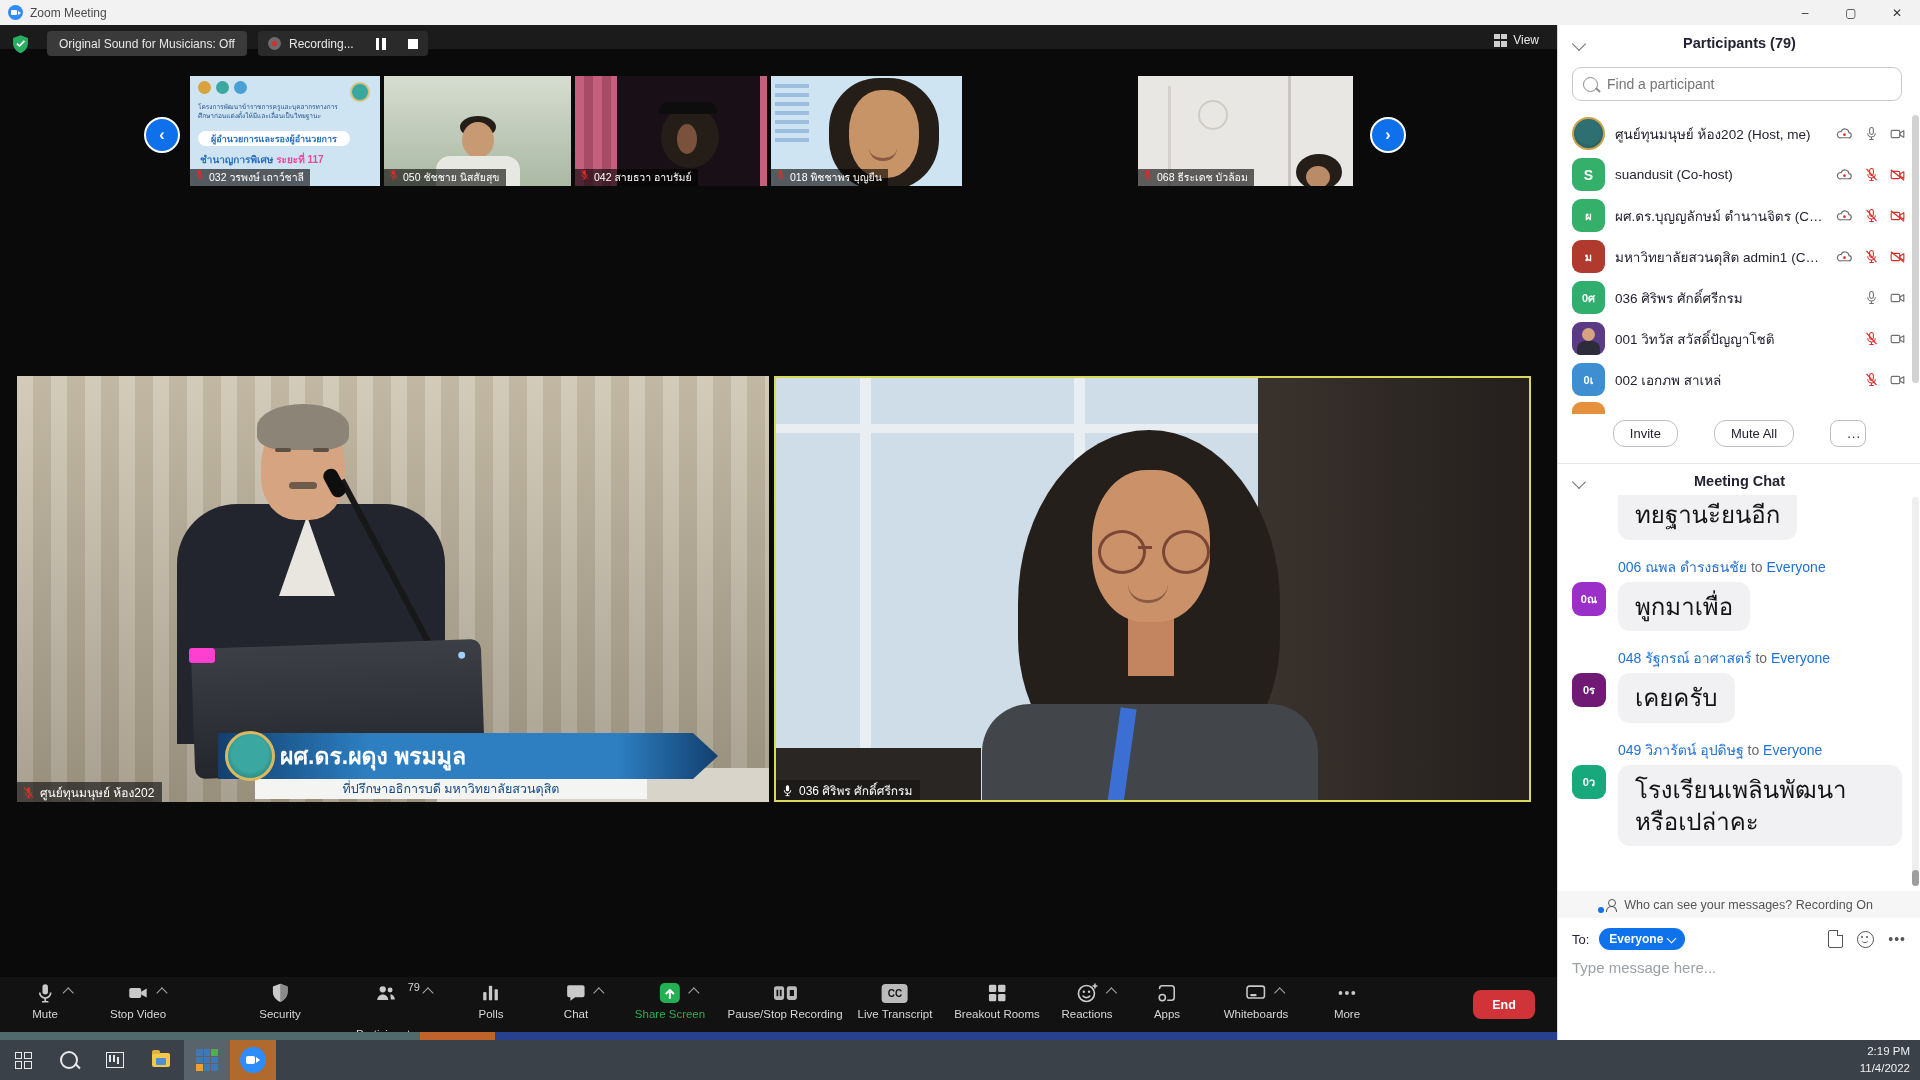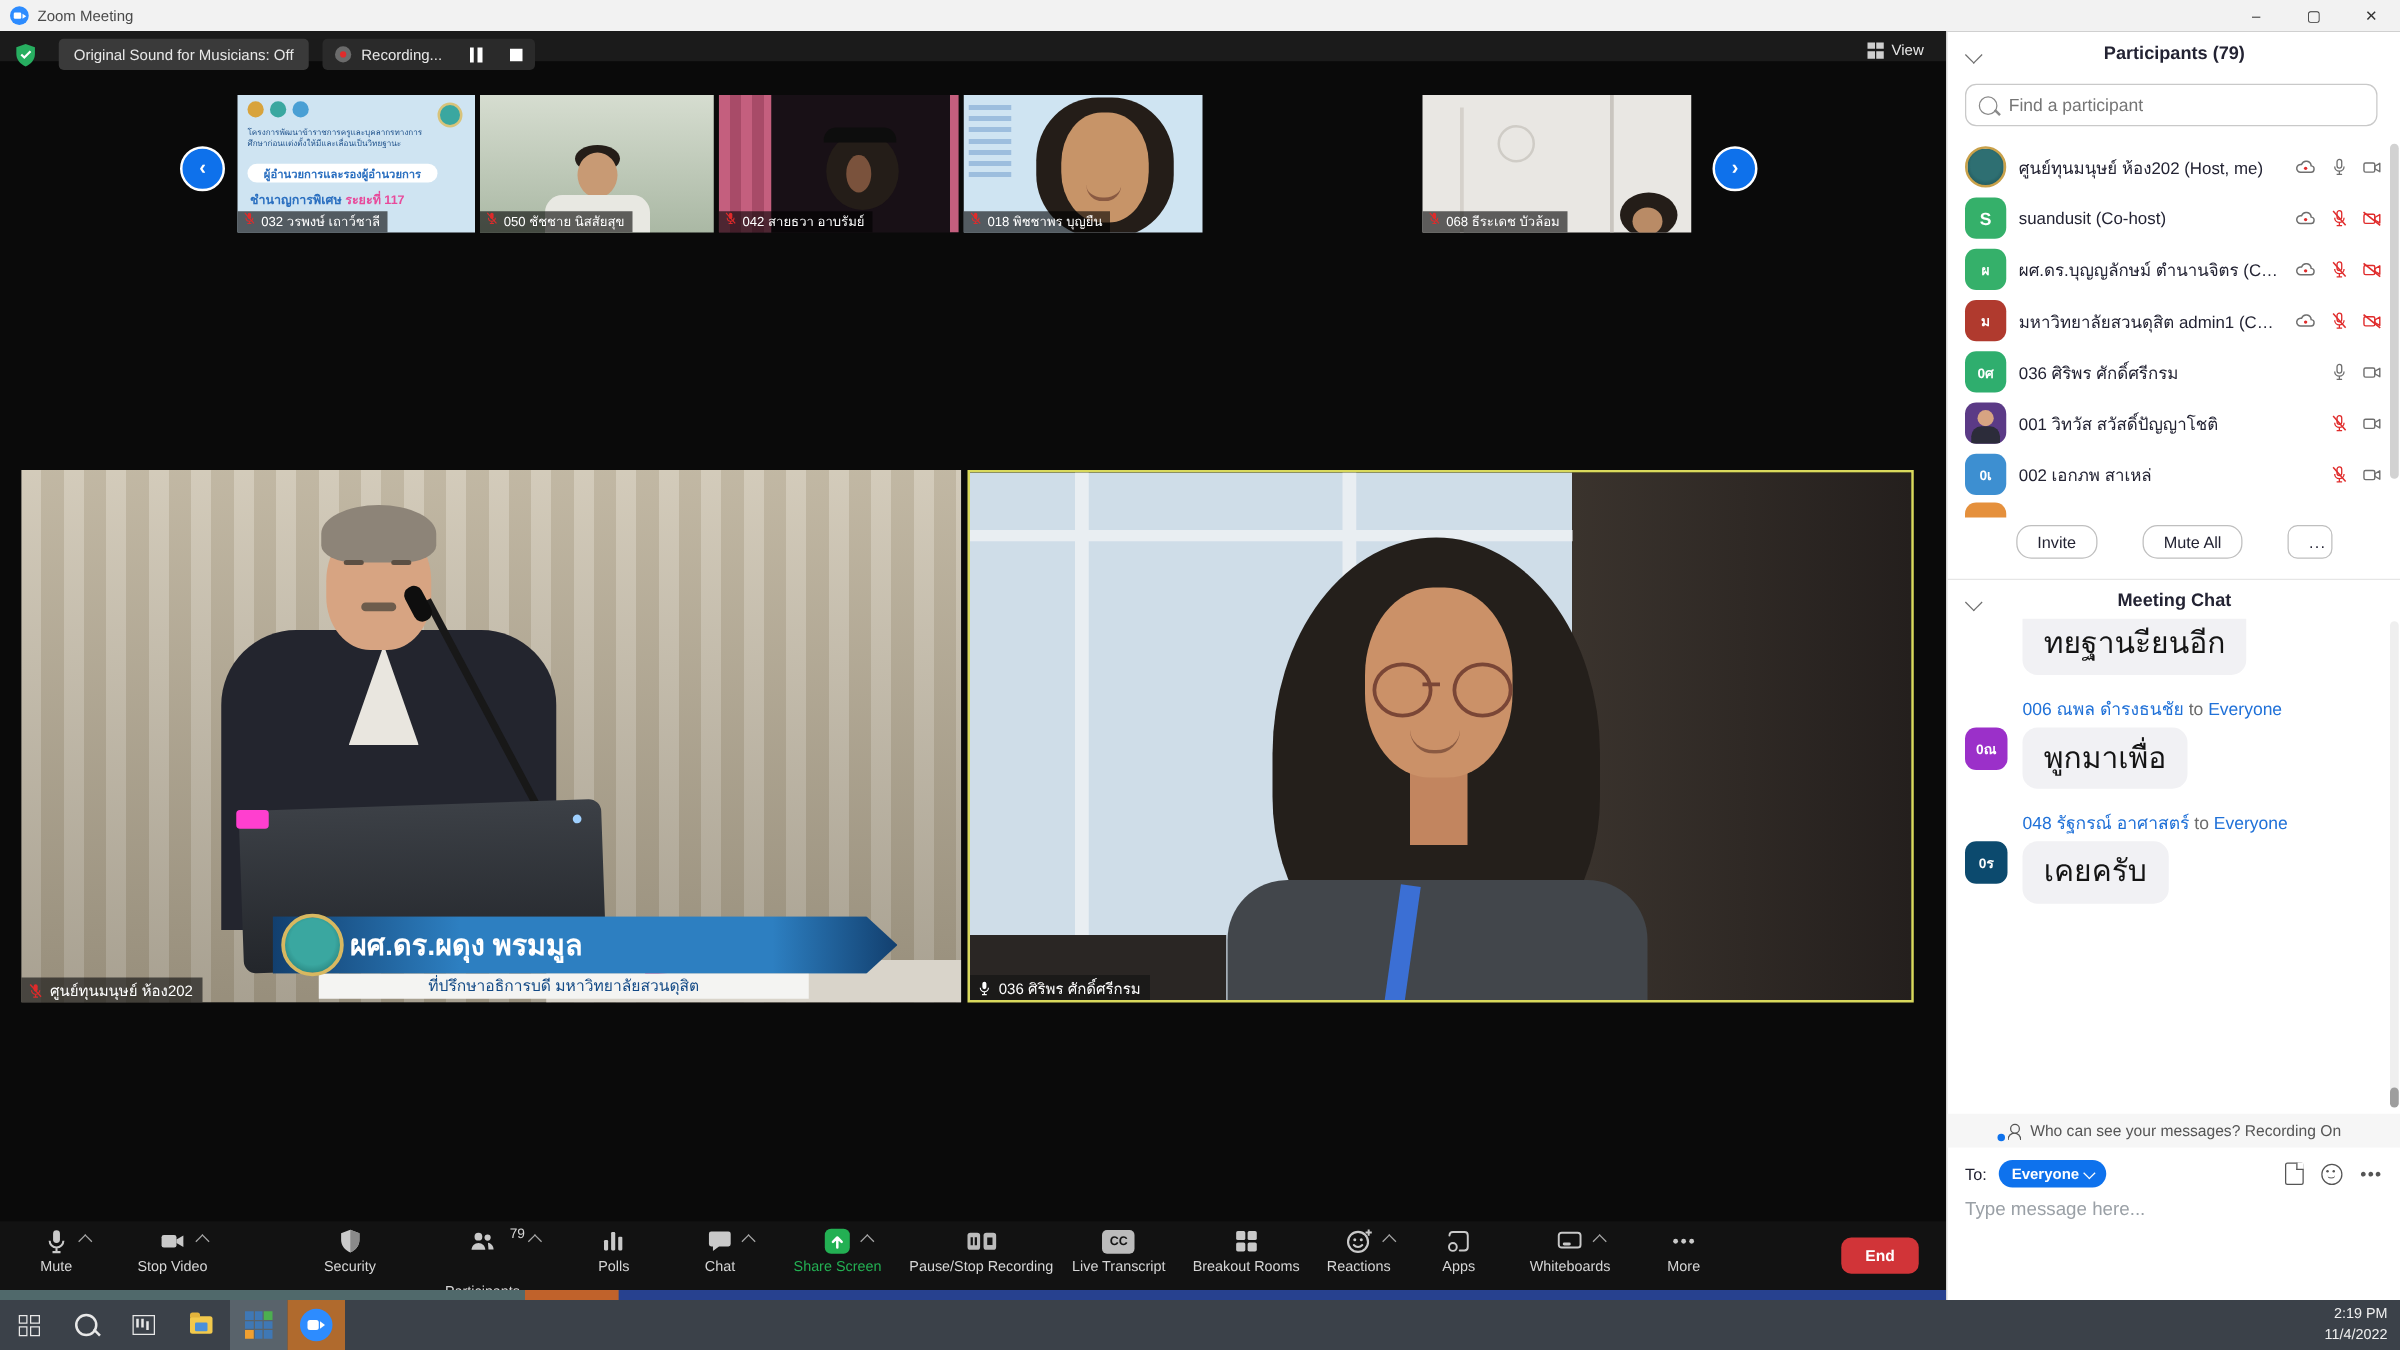--- a/index.html
+++ b/index.html
@@ -681,22 +681,29 @@
       <div class="msg">
         <div class="mhead"><span class="sn">006 ณพล ดำรงธนชัย</span> <span class="tw">to</span> <span class="rc">Everyone</span></div>
         <div class="mrow">
           <span class="mav" style="background:#9b30c9;">0ณ</span>
           <div class="bubble">พูกมาเพื่อ</div>
         </div>
       </div>
       <div class="msg">
         <div class="mhead"><span class="sn">048 รัฐกรณ์ อาศาสตร์</span> <span class="tw">to</span> <span class="rc">Everyone</span></div>
         <div class="mrow">
-          <span class="mav" style="background:#0c4a6e;">0ร</span>
+          <span class="mav" style="background:#701a75;">0ร</span>
           <div class="bubble">เคยครับ</div>
+        </div>
+      </div>
+      <div class="msg">
+        <div class="mhead"><span class="sn">049 วิภารัตน์ อุปดิษฐ</span> <span class="tw">to</span> <span class="rc">Everyone</span></div>
+        <div class="mrow">
+          <span class="mav" style="background:#17a87c;">0ว</span>
+          <div class="bubble">โรงเรียนเพลินพัฒนา หรือเปล่าคะ</div>
         </div>
       </div>
     </div>
 
     <div class="cscroll"></div>
     <div class="cthumb"></div>
 
     <div class="notice">
       <span class="pers">
           <span class="bluedot"></span>

